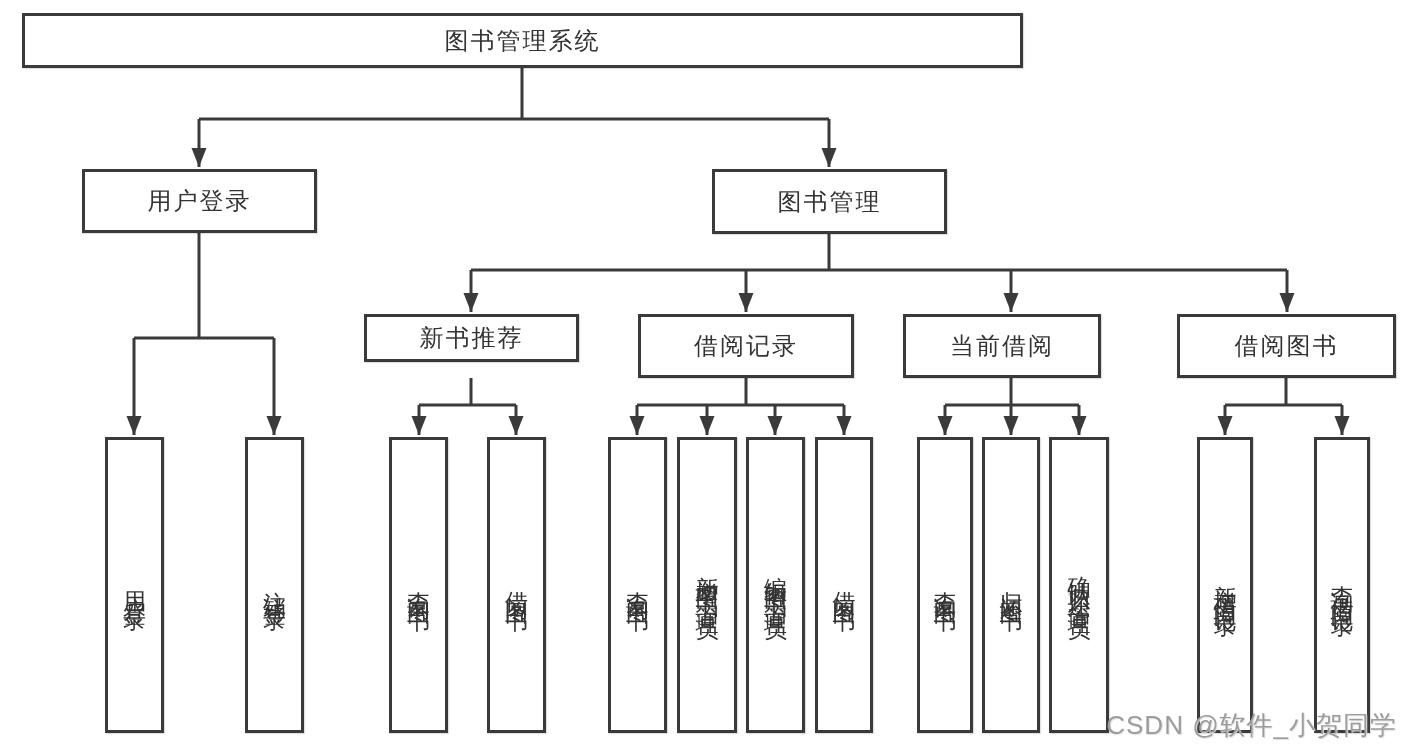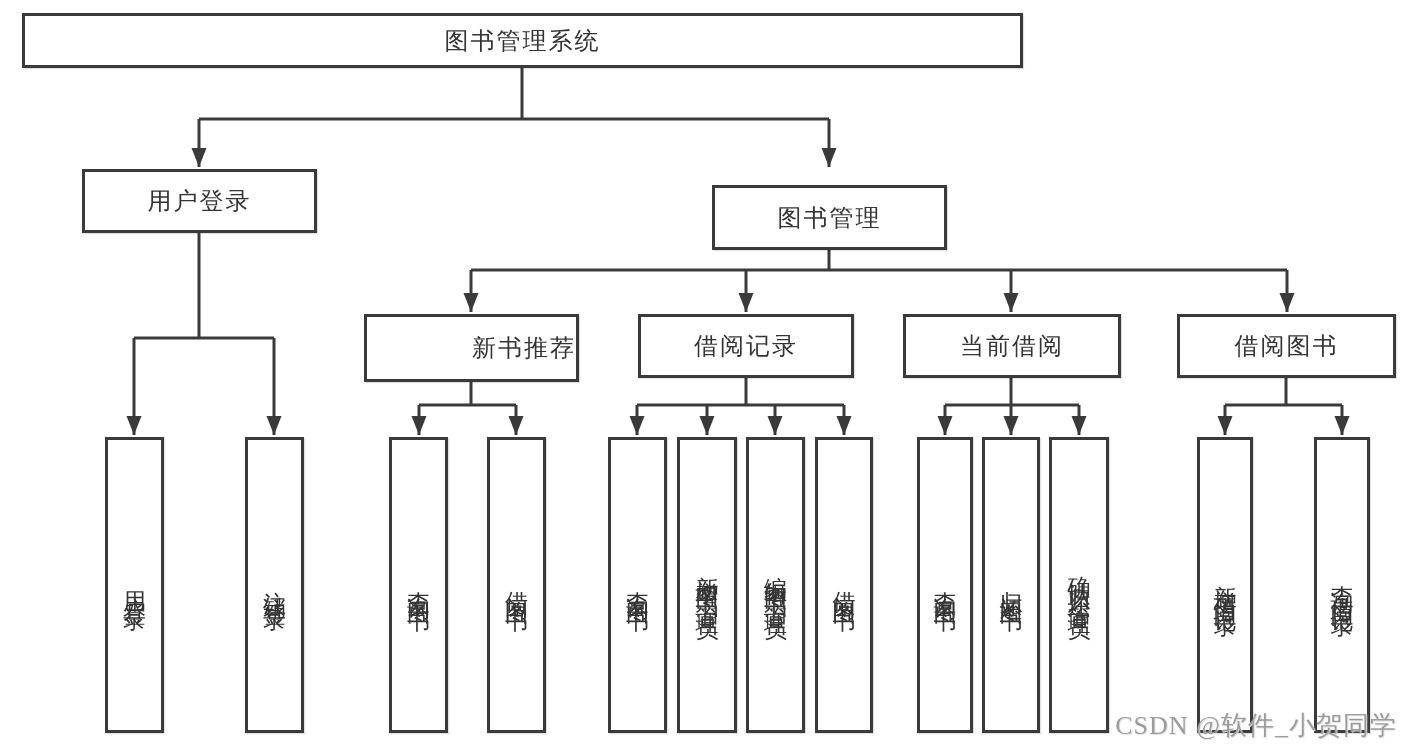--- a/index.html
+++ b/index.html
@@ -6,21 +6,21 @@
     --line:#3a3a3a;
     --text:#333333;
     --wm:#9c9c9c;
     --bg:#ffffff;
   }
   html,body{margin:0;padding:0;background:var(--bg);}
   #stage{
     position:relative;
     width:1405px;height:747px;
     background:var(--bg);
-    font-family:Liberation Serif, serif;
+    font-family:Liberation Sans, sans-serif;
     color:var(--text);
     overflow:hidden;
   }
   #wires{position:absolute;left:0;top:0;width:1405px;height:747px;}
   .rect{
     position:absolute;
     box-sizing:border-box;
     border:3px solid var(--line);
     background:#fff;
     display:flex;align-items:center;justify-content:center;
@@ -102,31 +102,31 @@
     </g>
   </svg>
 
   <div class="rect" style="left:22px;top:13px;width:1001px;height:55px;">
     <span>图书管理系统</span>
   </div>
 
   <div class="rect" style="left:82px;top:169px;width:235px;height:64px;">
     <span>用户登录</span>
   </div>
-  <div class="rect" style="left:712px;top:185px;width:235px;height:65px;">
+  <div class="rect" style="left:712px;top:169px;width:235px;height:65px;">
     <span>图书管理</span>
   </div>
 
-  <div class="rect" style="left:364px;top:314px;width:215px;height:68px;justify-content:flex-end;">
+  <div class="rect" style="left:364px;top:314px;width:215px;height:48px;">
     <span>新书推荐</span>
   </div>
   <div class="rect" style="left:638px;top:314px;width:216px;height:64px;">
     <span>借阅记录</span>
   </div>
-  <div class="rect" style="left:903px;top:314px;width:218px;height:64px;">
+  <div class="rect" style="left:903px;top:314px;width:198px;height:64px;">
     <span>当前借阅</span>
   </div>
   <div class="rect" style="left:1177px;top:314px;width:219px;height:64px;">
     <span>借阅图书</span>
   </div>
 
   <div class="leaf" style="left:105px;width:59px;">
     <span class="vtext">用户登录</span>
   </div>
   <div class="leaf" style="left:245px;width:59px;">

